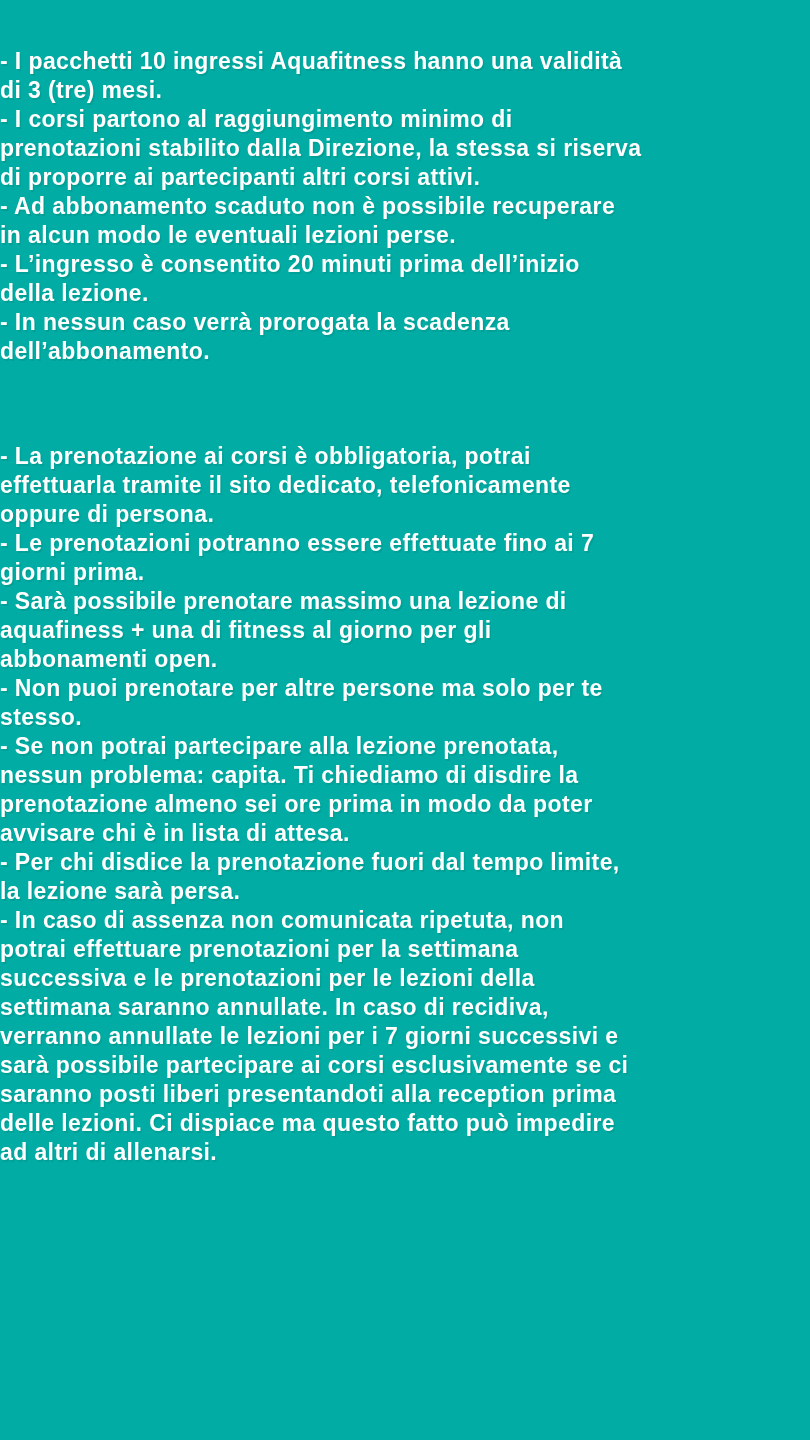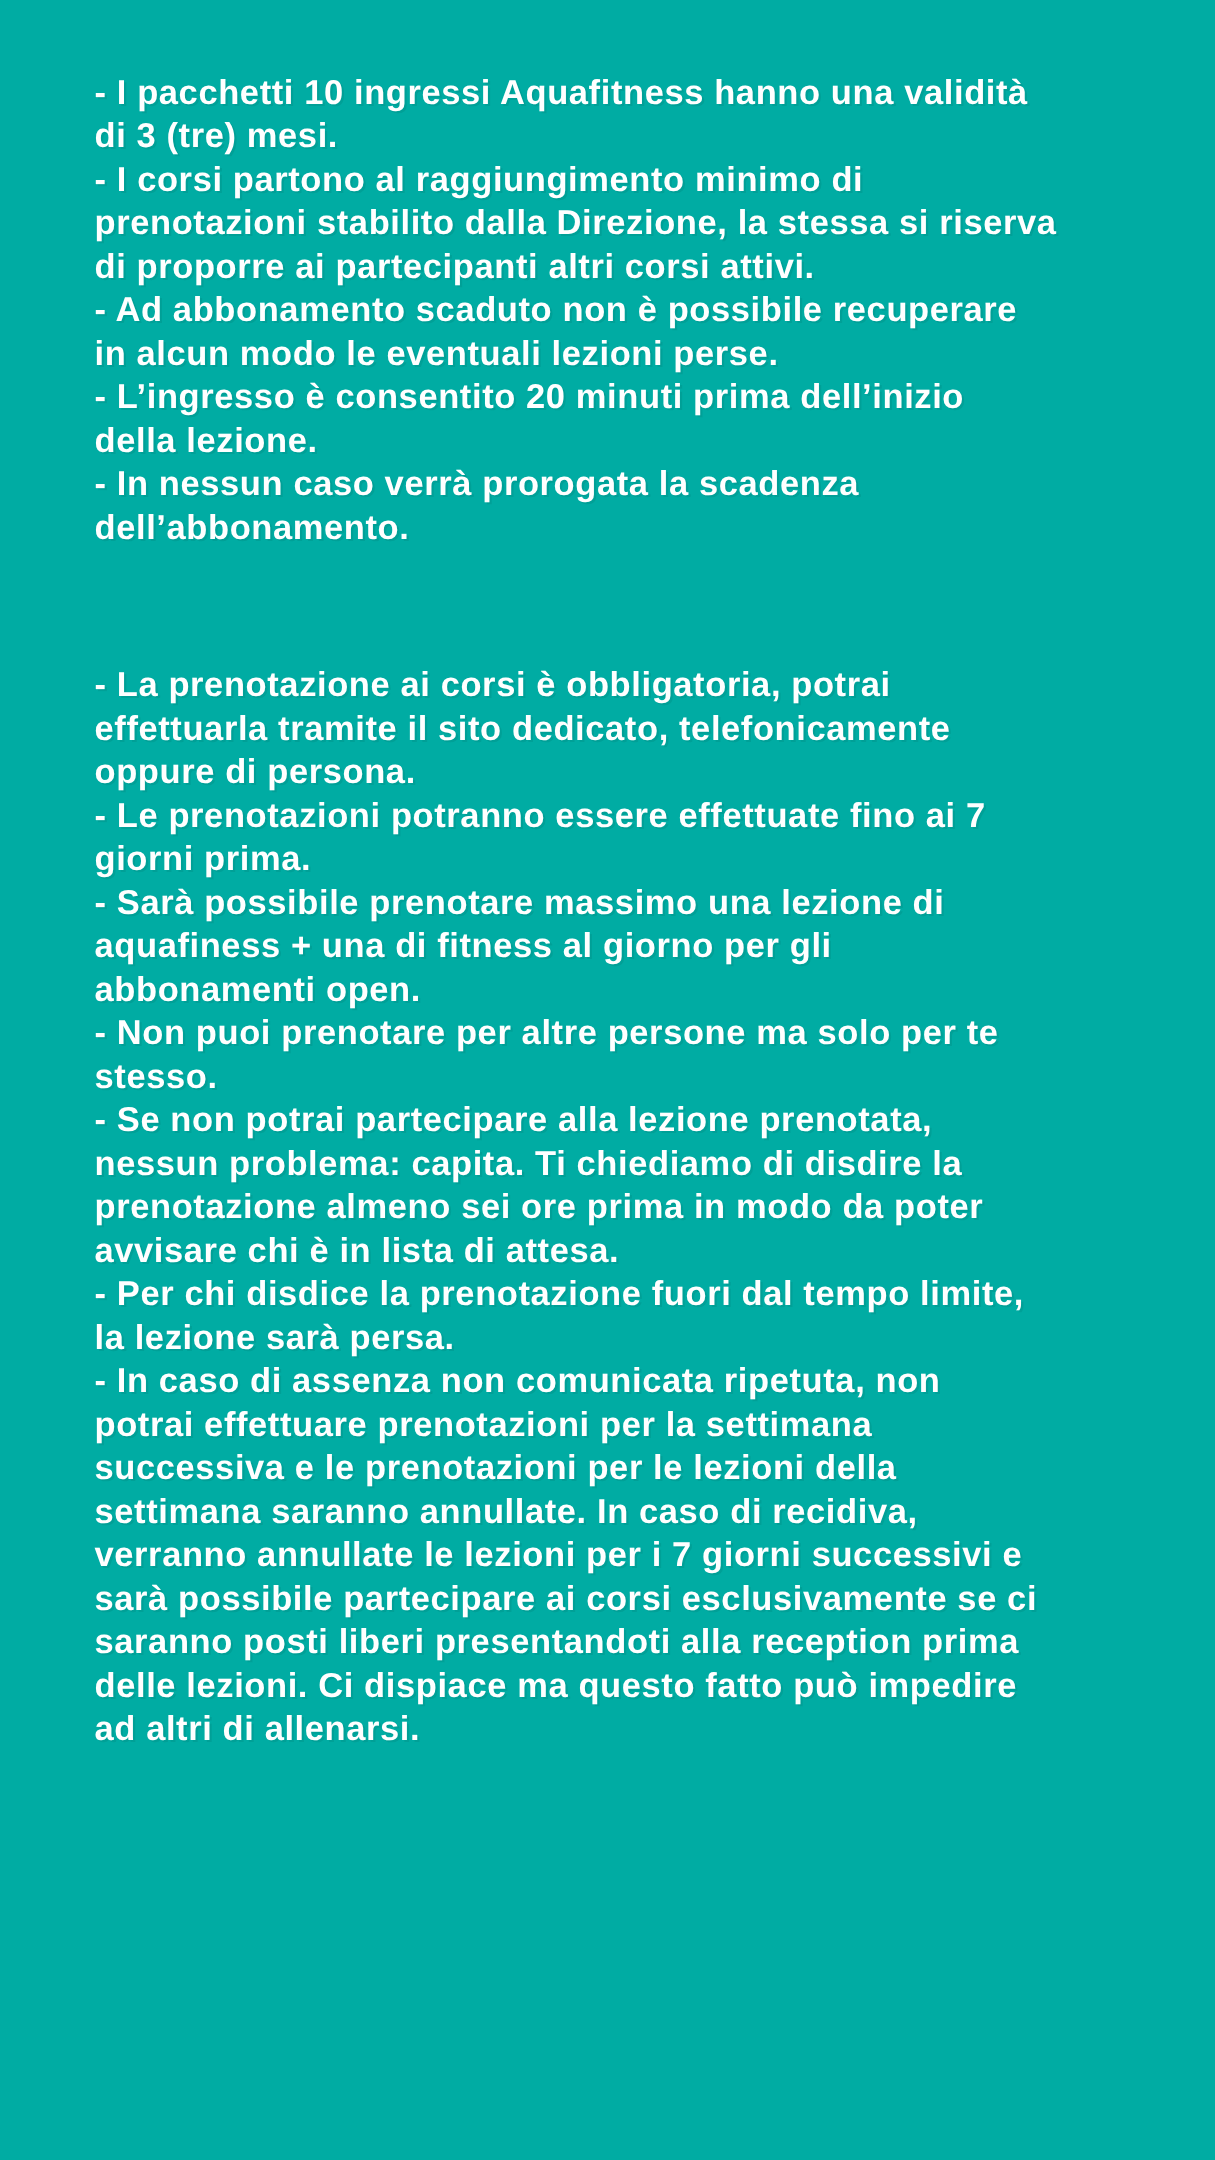--- a/index.html
+++ b/index.html
@@ -25,21 +25,20 @@
     text-align:center;
     font-size:56px;
     font-weight:bold;
     line-height:72px;
     letter-spacing:-0.5px;
     white-space:pre;
     color:var(--text);
     text-shadow:2px 2px 0 rgba(0,70,66,0.12);
   }
   .rules{
-    padding-left:63px;
     padding-right:60px;
   }
   .rules-general{
     margin-top:47px;
   }
   .rules-booking{
     margin-top:76px;
   }
   .subheading{
     font-size:23px;

